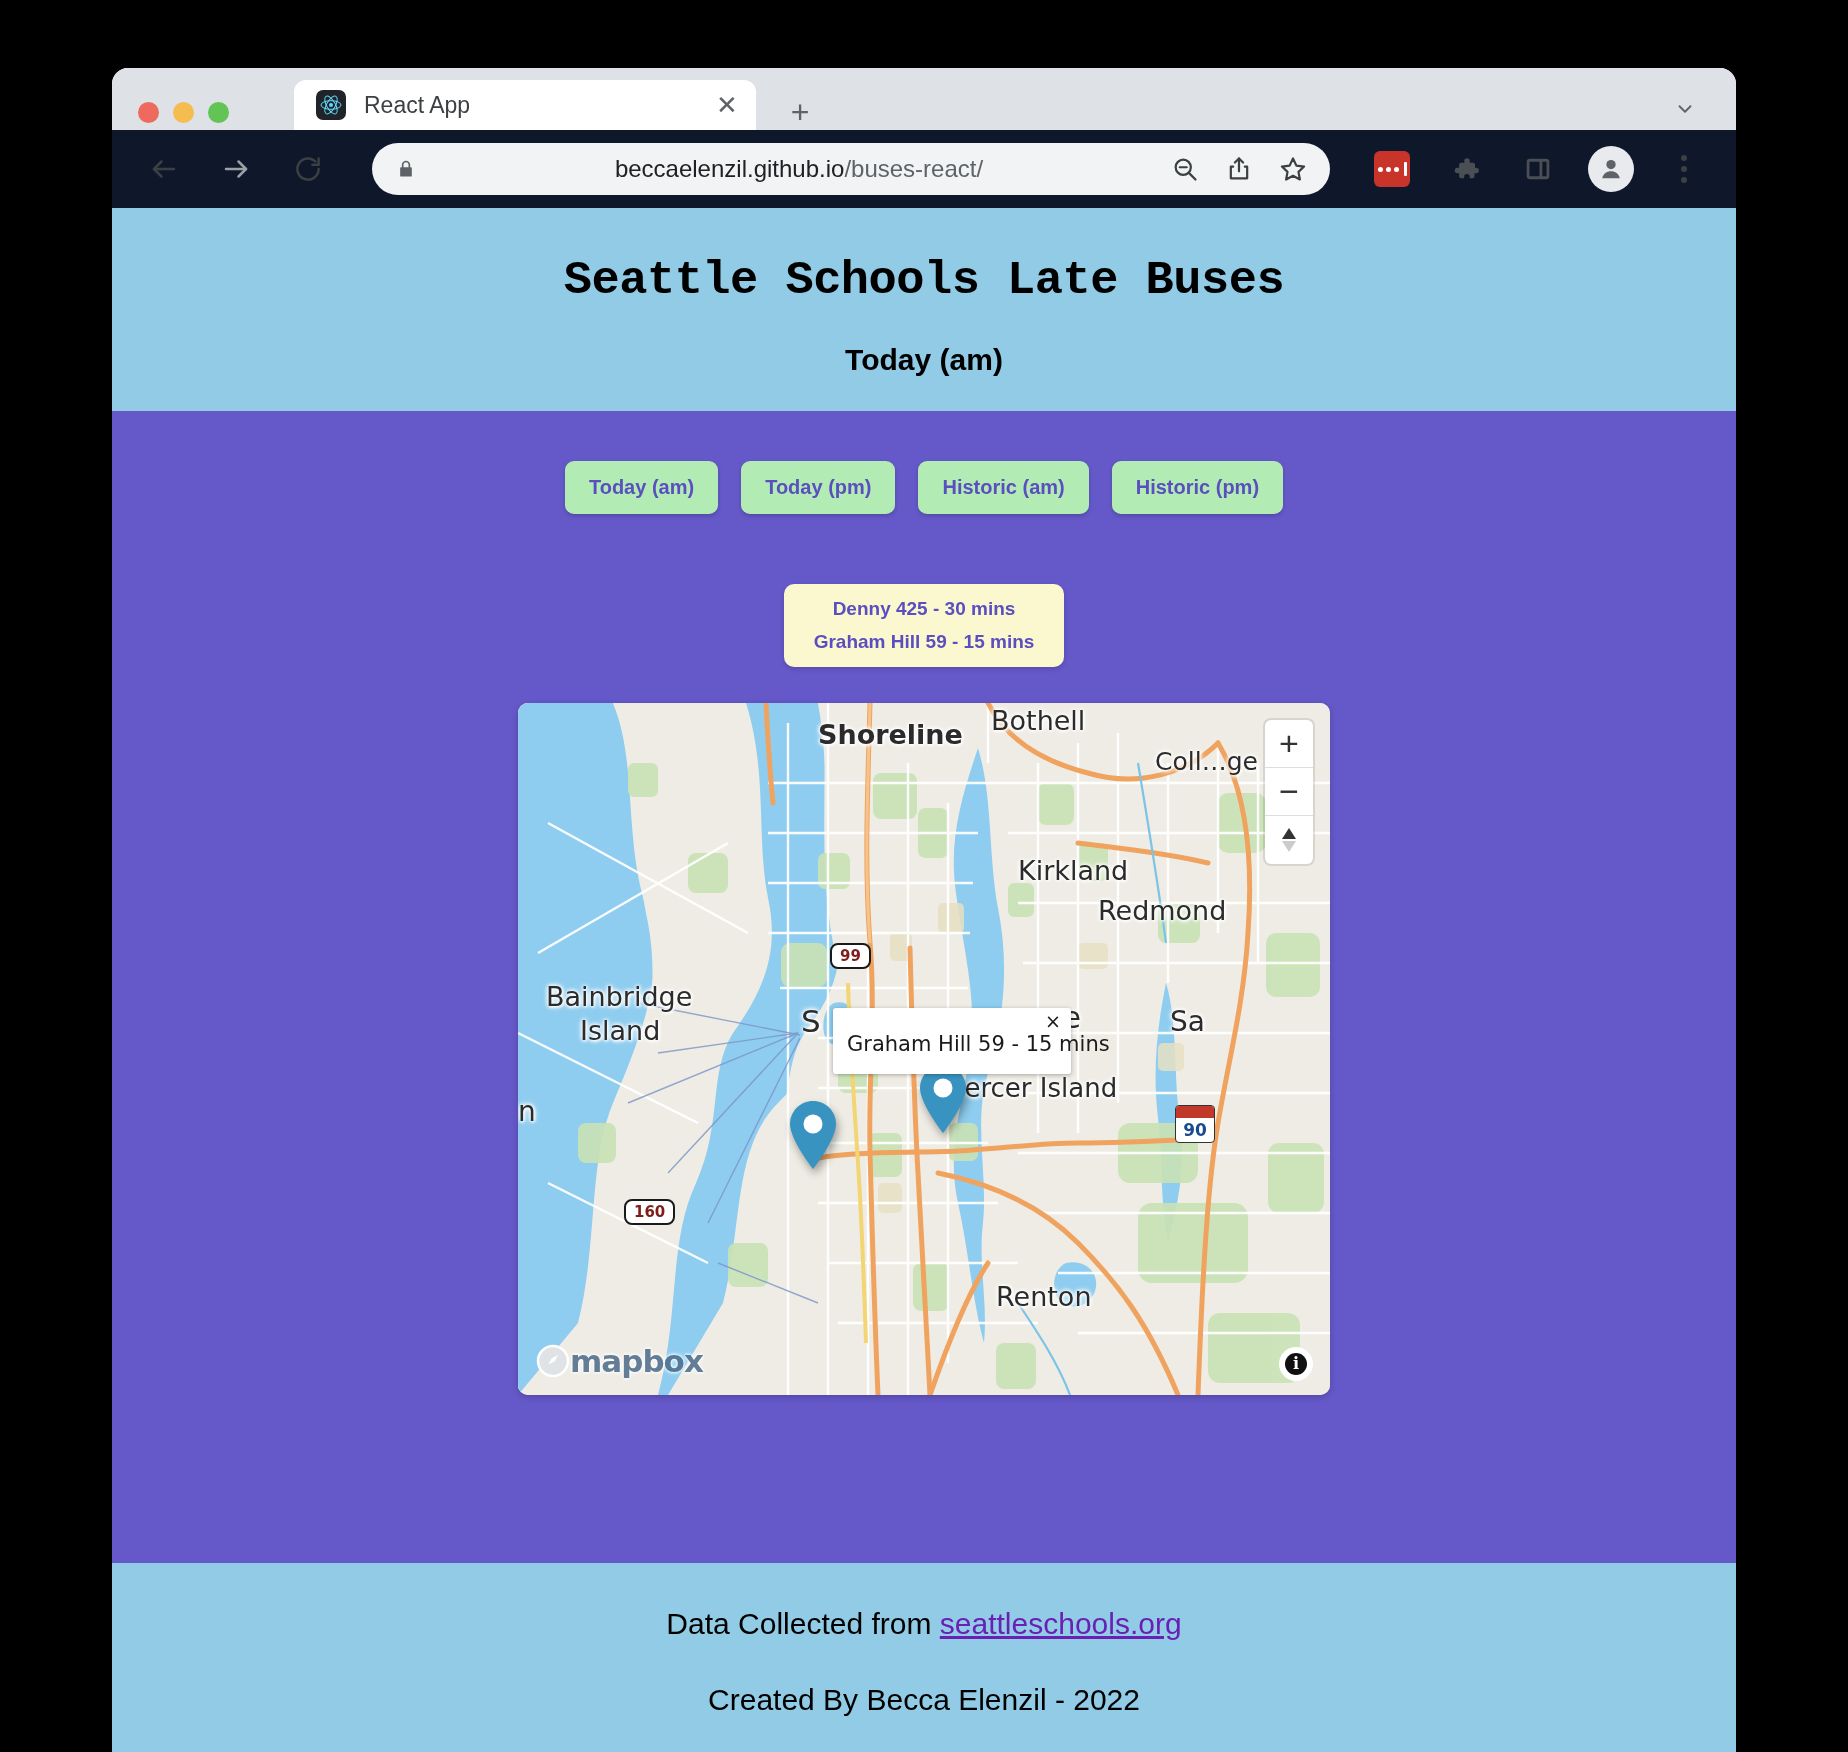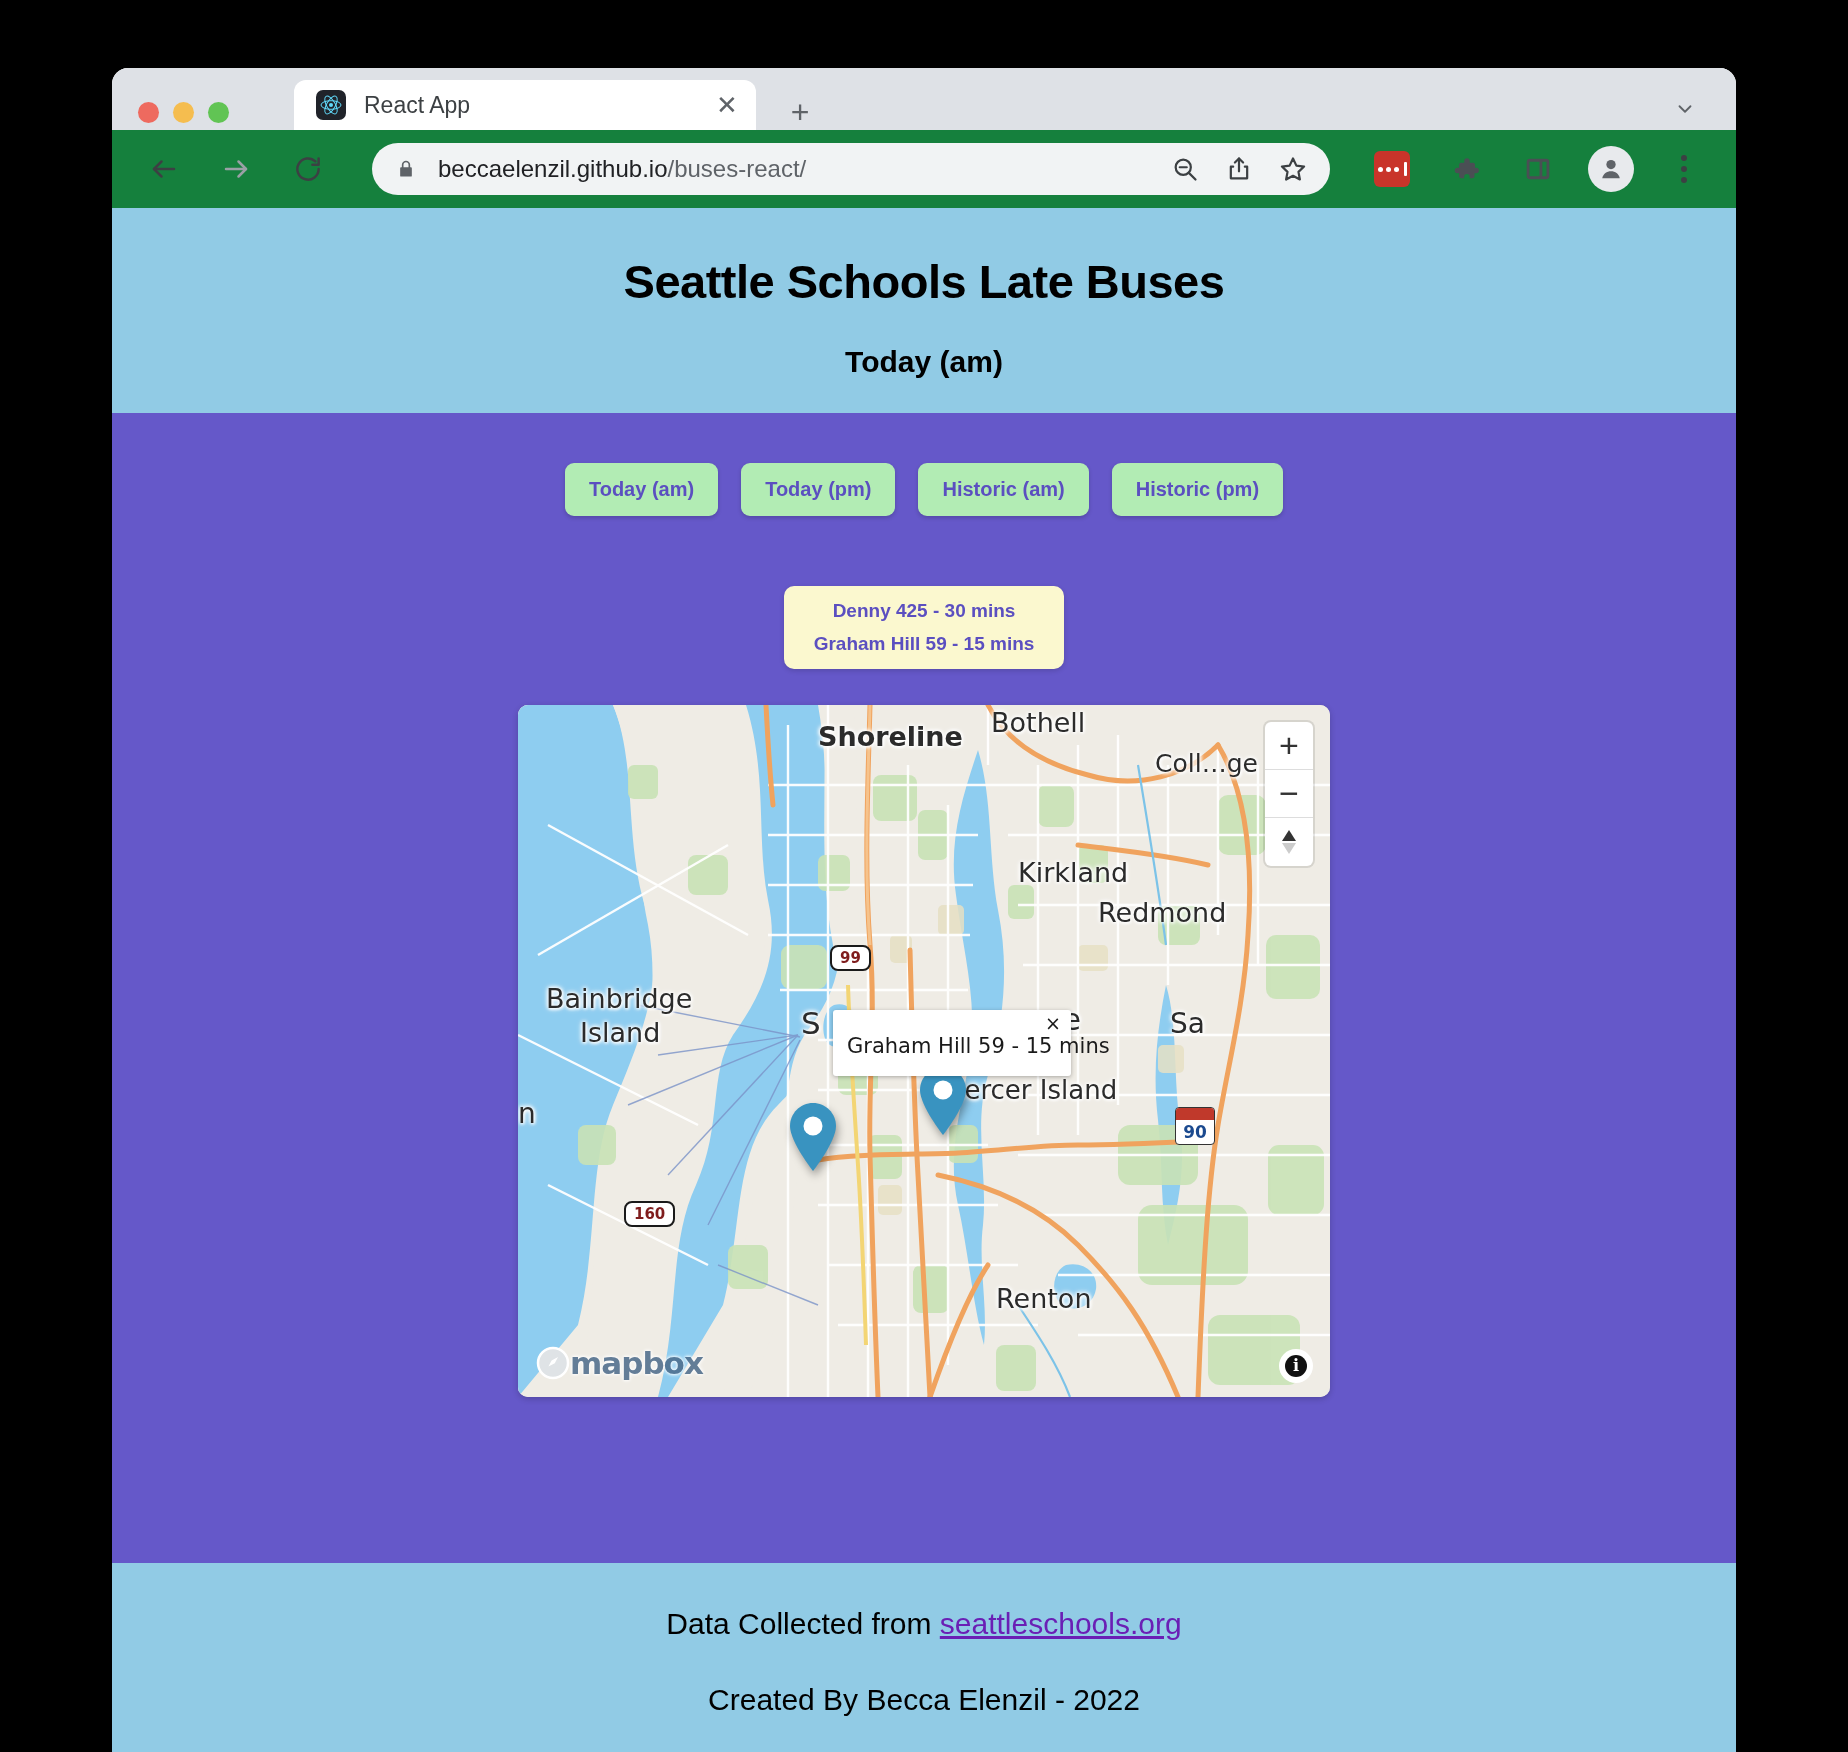--- a/index.html
+++ b/index.html
@@ -73,24 +73,25 @@
   }
   #tab-list-chevron {
     position: absolute; right: 34px; top: 24px;
     width: 34px; height: 34px;
     display: flex; align-items: center; justify-content: center;
   }
 
   
   #toolbar {
     height: 78px;
-    background: #15803d;
+    background: #0f172a;
     display: flex; align-items: center;
     padding: 0 26px;
     gap: 20px;
+    text-align: center;
   }
   .nav-btn {
     width: 52px; height: 52px; flex: none;
     display: flex; align-items: center; justify-content: center;
     color: #3c4043;
   }
   #omnibox {
     flex: 1;
     height: 52px;
     margin: 0 14px 0 18px;
@@ -149,20 +150,21 @@
   }
   #page-header {
     background: #91cbe5;
     padding: 46px 0 34px;
     text-align: center;
     flex: none;
   }
   #page-title {
     font-size: 47px; font-weight: bold; color: #000;
     letter-spacing: -0.5px;
+    font-family: Liberation Mono, monospace;
   }
   #page-subtitle {
     font-size: 30px; font-weight: bold; color: #000;
     margin-top: 36px;
   }
 
   #page-main {
     background: #6558c9;
     flex: 1;
     display: flex; flex-direction: column; align-items: center;

